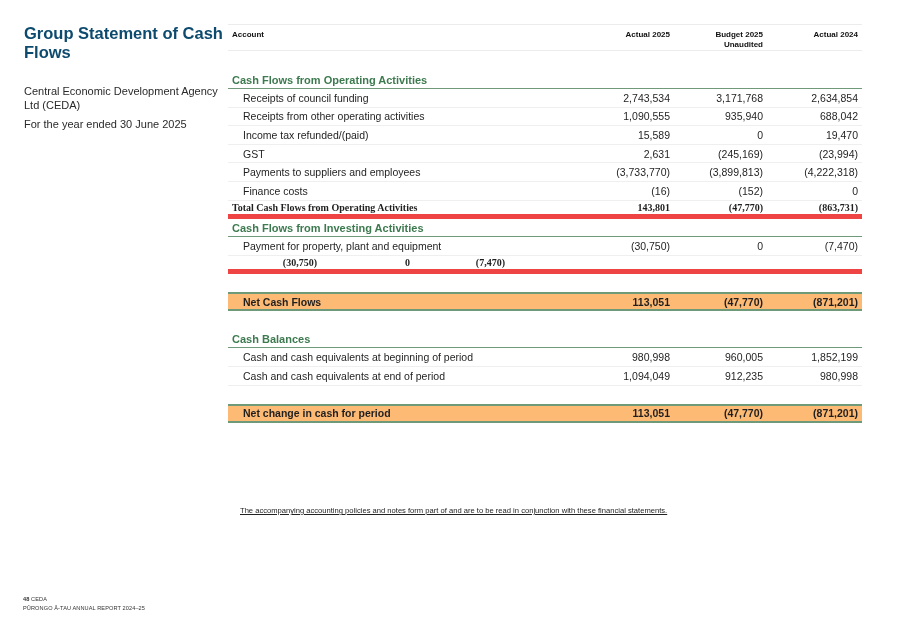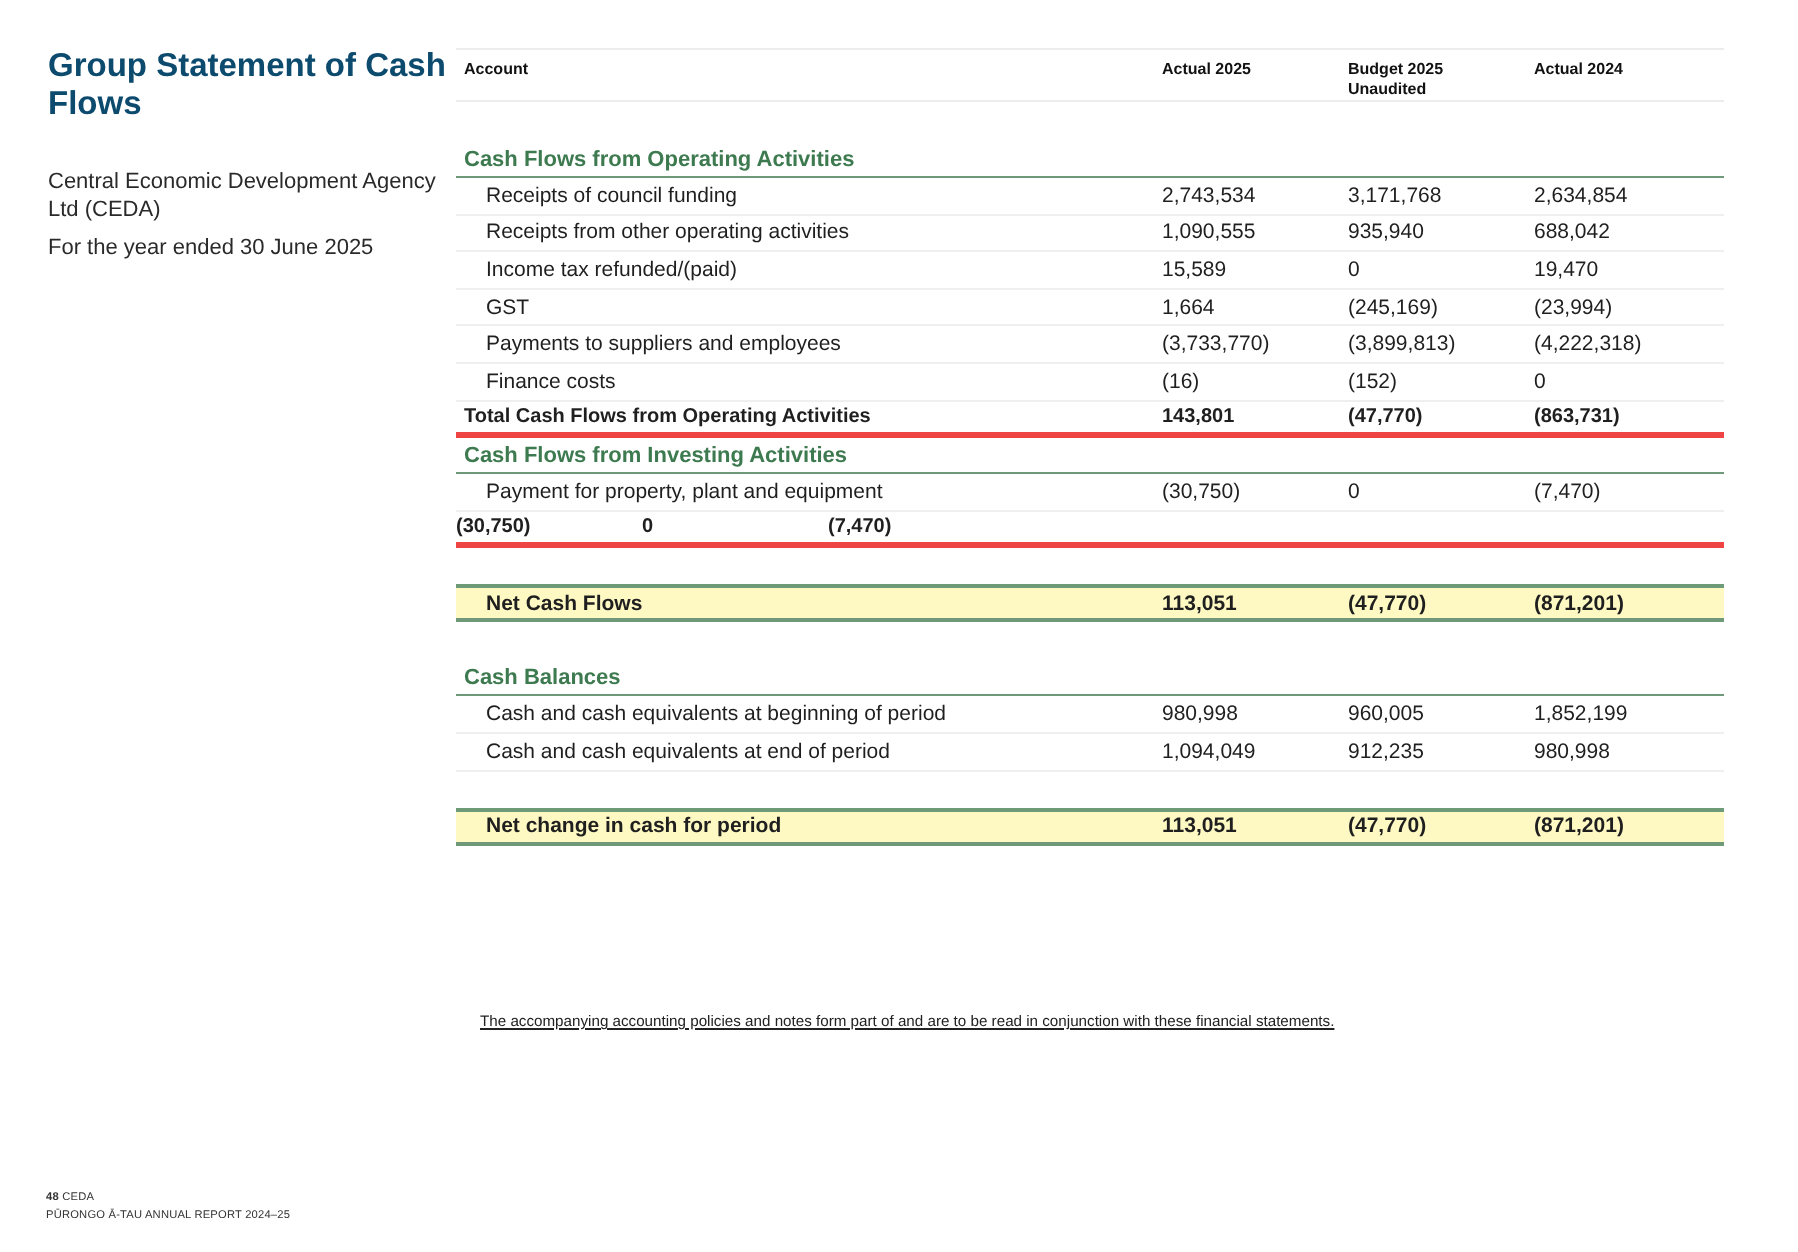--- a/index.html
+++ b/index.html
@@ -7,30 +7,30 @@
   body { position: relative; font-family: "Liberation Sans", "DejaVu Sans", sans-serif; color: #1f1f1f; }
 
   .left { position: absolute; left: 24px; top: 24px; width: 200px; }
   .title { color: #0c4a6e; font-size: 16.5px; font-weight: bold; line-height: 19px; }
   .org { margin-top: 22px; font-size: 11px; line-height: 14px; color: #2a2a2a; }
   .period { margin-top: 5px; font-size: 11px; line-height: 14px; color: #2a2a2a; }
 
   .table-wrap { position: absolute; left: 228px; top: 24px; width: 634px; }
   .hdr { display: flex; border-top: 1px solid #ececec; border-bottom: 1px solid #ececec; height: 27px; padding-top: 5px; font-size: 8px; font-weight: bold; line-height: 10px; color: #111; }
   .c-acct { flex: 1; padding-left: 4px; }
-  .c-num { width: 93px; text-align: left; padding-right: 4px; }
+  .c-num { width: 93px; text-align: right; padding-right: 4px; }
   .c-num.last { width: 95px; }
 
   .section-title { margin-top: 21px; height: 17px; color: #3d7a4f; font-size: 11px; font-weight: bold; padding-left: 4px; line-height: 16px; border-bottom: 1.5px solid #6f9a79; }
   .row { display: flex; height: 18.6px; align-items: center; font-size: 10.5px; border-bottom: 1px solid #efefef; }
   .row .c-acct { padding-left: 15px; }
-  .row.total { font-weight: bold; font-size: 10px; border-bottom: 3px solid #ef4444; }
+  .row.total { font-weight: bold; font-size: 10px; border-bottom: 5px solid #ef4444; font-family: Liberation Serif, serif; }
   .row.total .c-acct { padding-left: 4px; }
 
-  .net { margin-top: 18px; display: flex; height: 19px; align-items: center; background: #fef9c3; border-top: 2px solid #6f9a79; border-bottom: 2px solid #6f9a79; font-weight: bold; font-size: 10.5px; }
+  .net { margin-top: 18px; display: flex; height: 19px; align-items: center; background: #fdba74; border-top: 2px solid #6f9a79; border-bottom: 2px solid #6f9a79; font-weight: bold; font-size: 10.5px; }
   .net .c-acct { padding-left: 15px; }
 
   .note { position: absolute; left: 240px; top: 506px; font-size: 7.6px; color: #222; text-decoration: underline; }
 
   .footer { position: absolute; left: 23px; top: 595px; font-size: 5.6px; color: #333; line-height: 9px; letter-spacing: 0.1px; }
   .footer b { font-weight: bold; }
 </style>
 </head>
 <body>
 
@@ -66,21 +66,21 @@
         <div class="c-num last">688,042</div>
       </div>
       <div class="row">
         <div class="c-acct">Income tax refunded/(paid)</div>
         <div class="c-num">15,589</div>
         <div class="c-num">0</div>
         <div class="c-num last">19,470</div>
       </div>
       <div class="row">
         <div class="c-acct">GST</div>
-        <div class="c-num">1,664</div>
+        <div class="c-num">2,631</div>
         <div class="c-num">(245,169)</div>
         <div class="c-num last">(23,994)</div>
       </div>
       <div class="row">
         <div class="c-acct">Payments to suppliers and employees</div>
         <div class="c-num">(3,733,770)</div>
         <div class="c-num">(3,899,813)</div>
         <div class="c-num last">(4,222,318)</div>
       </div>
       <div class="row">

